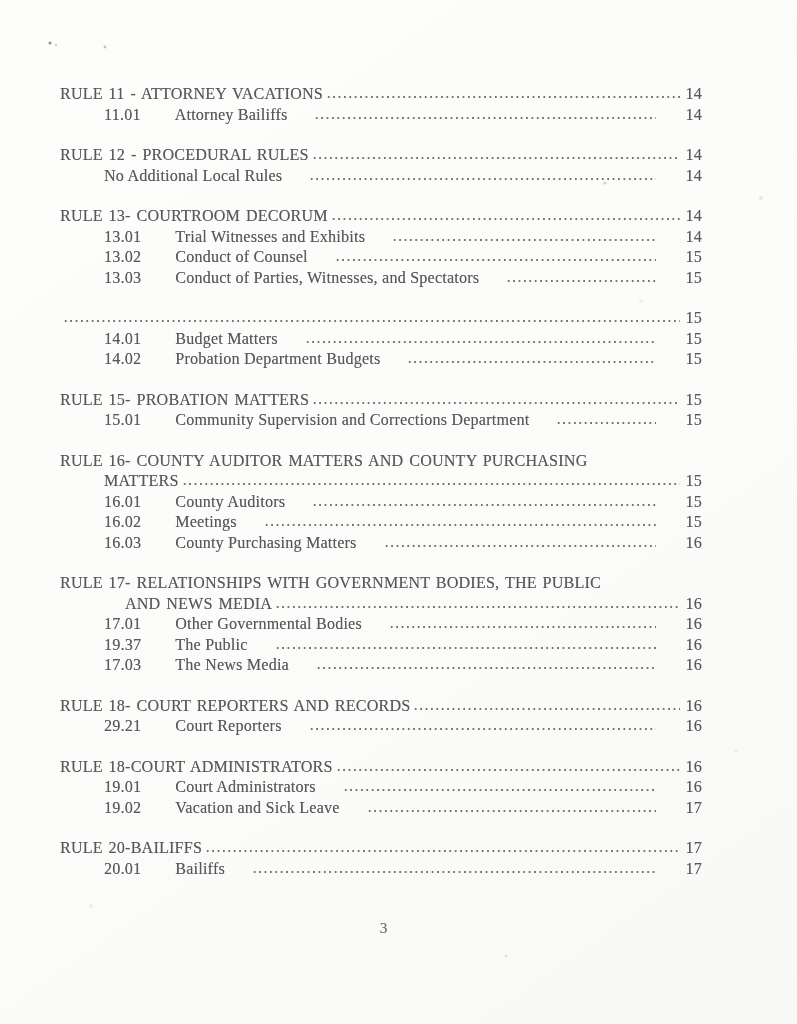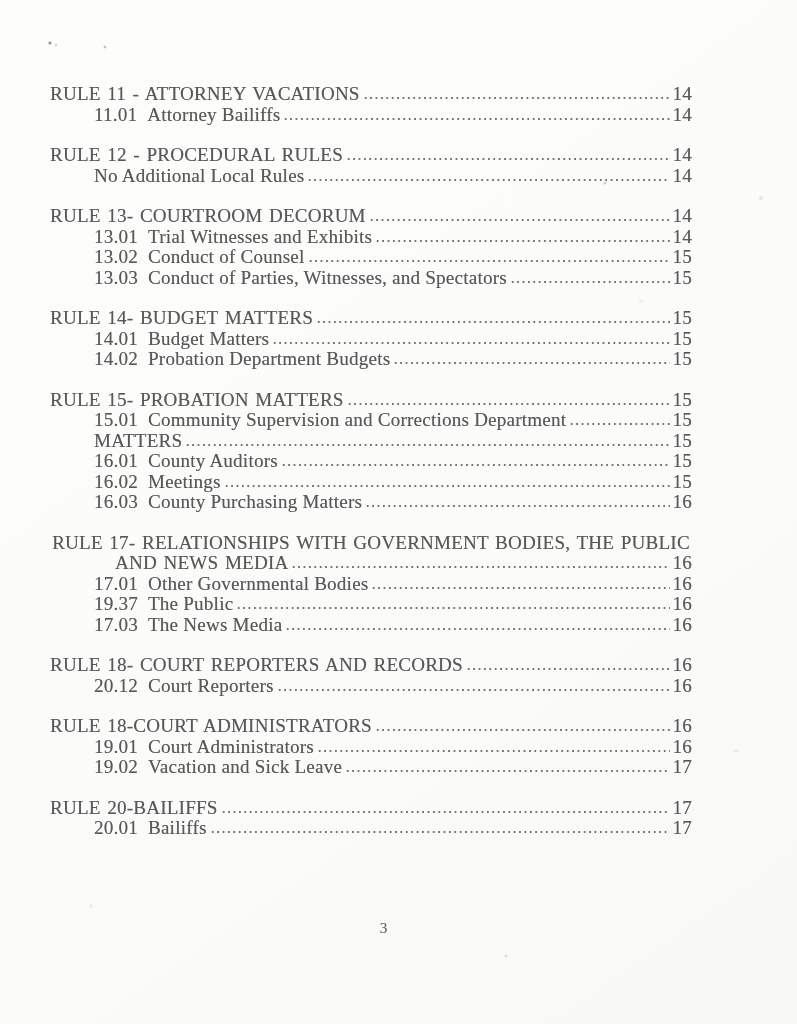--- a/index.html
+++ b/index.html
@@ -26,35 +26,35 @@
       104px 46px 0 0.4px rgba(90,90,92,0.35),
       604px 182px 0 0.6px rgba(110,110,112,0.30),
       760px 197px 0 1px rgba(140,140,142,0.18),
       640px 300px 0 1px rgba(150,150,152,0.12),
       735px 750px 0 1px rgba(150,150,152,0.14),
       90px 905px 0 1px rgba(150,150,152,0.12),
       505px 955px 0 0.5px rgba(120,120,122,0.20);
   }
   .toc {
     position: absolute;
-    left: 50px; top: 84px;
+    left: 60px; top: 84px;
     width: 642px;
-    font-size: 19px;
+    font-size: 16px;
     letter-spacing: 0.25px;
     text-shadow: 0.2px 0.2px 0.6px rgba(95,95,100,0.55);
   }
   .row {
     display: flex;
     align-items: baseline;
     line-height: 20.5px;
     white-space: nowrap;
   }
-  .row.gap { margin-top: 20px; justify-content: center; }
+  .row.gap { margin-top: 20px; }
   .row.h { word-spacing: 1.6px; }
-  .row.item { padding-left: 44px; }
+  .row.item { padding-left: 44px; gap: 24px; }
   .row.cont { padding-left: 44px; word-spacing: 1.6px; font-family: Liberation Serif, serif; }
   .row.cont2 { padding-left: 65px; word-spacing: 1.6px; }
   .num { margin-right: 10px; }
   .dots {
     flex: 1 1 auto;
     min-width: 10px;
     height: 4px;
     margin: 0 2px 0 3px;
     background-image: radial-gradient(circle, #5b5b5e 1.05px, rgba(0,0,0,0) 1.35px);
     background-size: 5.4px 4px;
@@ -121,21 +121,20 @@
       <span class="pg">15</span>
     </div>
     <div class="row item">
       <span class="num">13.03</span>
       <span class="label">Conduct of Parties, Witnesses, and Spectators</span>
       <span class="dots"></span>
       <span class="pg">15</span>
     </div>
 
     <div class="row h gap">
-      <span class="label">RULE 14- BUDGET MATTERS</span>
       <span class="dots"></span>
       <span class="pg">15</span>
     </div>
     <div class="row item">
       <span class="num">14.01</span>
       <span class="label">Budget Matters</span>
       <span class="dots"></span>
       <span class="pg">15</span>
     </div>
     <div class="row item">
@@ -150,20 +149,23 @@
       <span class="dots"></span>
       <span class="pg">15</span>
     </div>
     <div class="row item">
       <span class="num">15.01</span>
       <span class="label">Community Supervision and Corrections Department</span>
       <span class="dots"></span>
       <span class="pg">15</span>
     </div>
 
+    <div class="row h gap">
+      <span class="label">RULE 16- COUNTY AUDITOR MATTERS AND COUNTY PURCHASING</span>
+    </div>
     <div class="row cont">
       <span class="label">MATTERS</span>
       <span class="dots"></span>
       <span class="pg">15</span>
     </div>
     <div class="row item">
       <span class="num">16.01</span>
       <span class="label">County Auditors</span>
       <span class="dots"></span>
       <span class="pg">15</span>
@@ -207,21 +209,21 @@
       <span class="dots"></span>
       <span class="pg">16</span>
     </div>
 
     <div class="row h gap">
       <span class="label">RULE 18- COURT REPORTERS AND RECORDS</span>
       <span class="dots"></span>
       <span class="pg">16</span>
     </div>
     <div class="row item">
-      <span class="num">20.12</span>
+      <span class="num">29.21</span>
       <span class="label">Court Reporters</span>
       <span class="dots"></span>
       <span class="pg">16</span>
     </div>
 
     <div class="row h gap">
       <span class="label">RULE 18-COURT ADMINISTRATORS</span>
       <span class="dots"></span>
       <span class="pg">16</span>
     </div>

